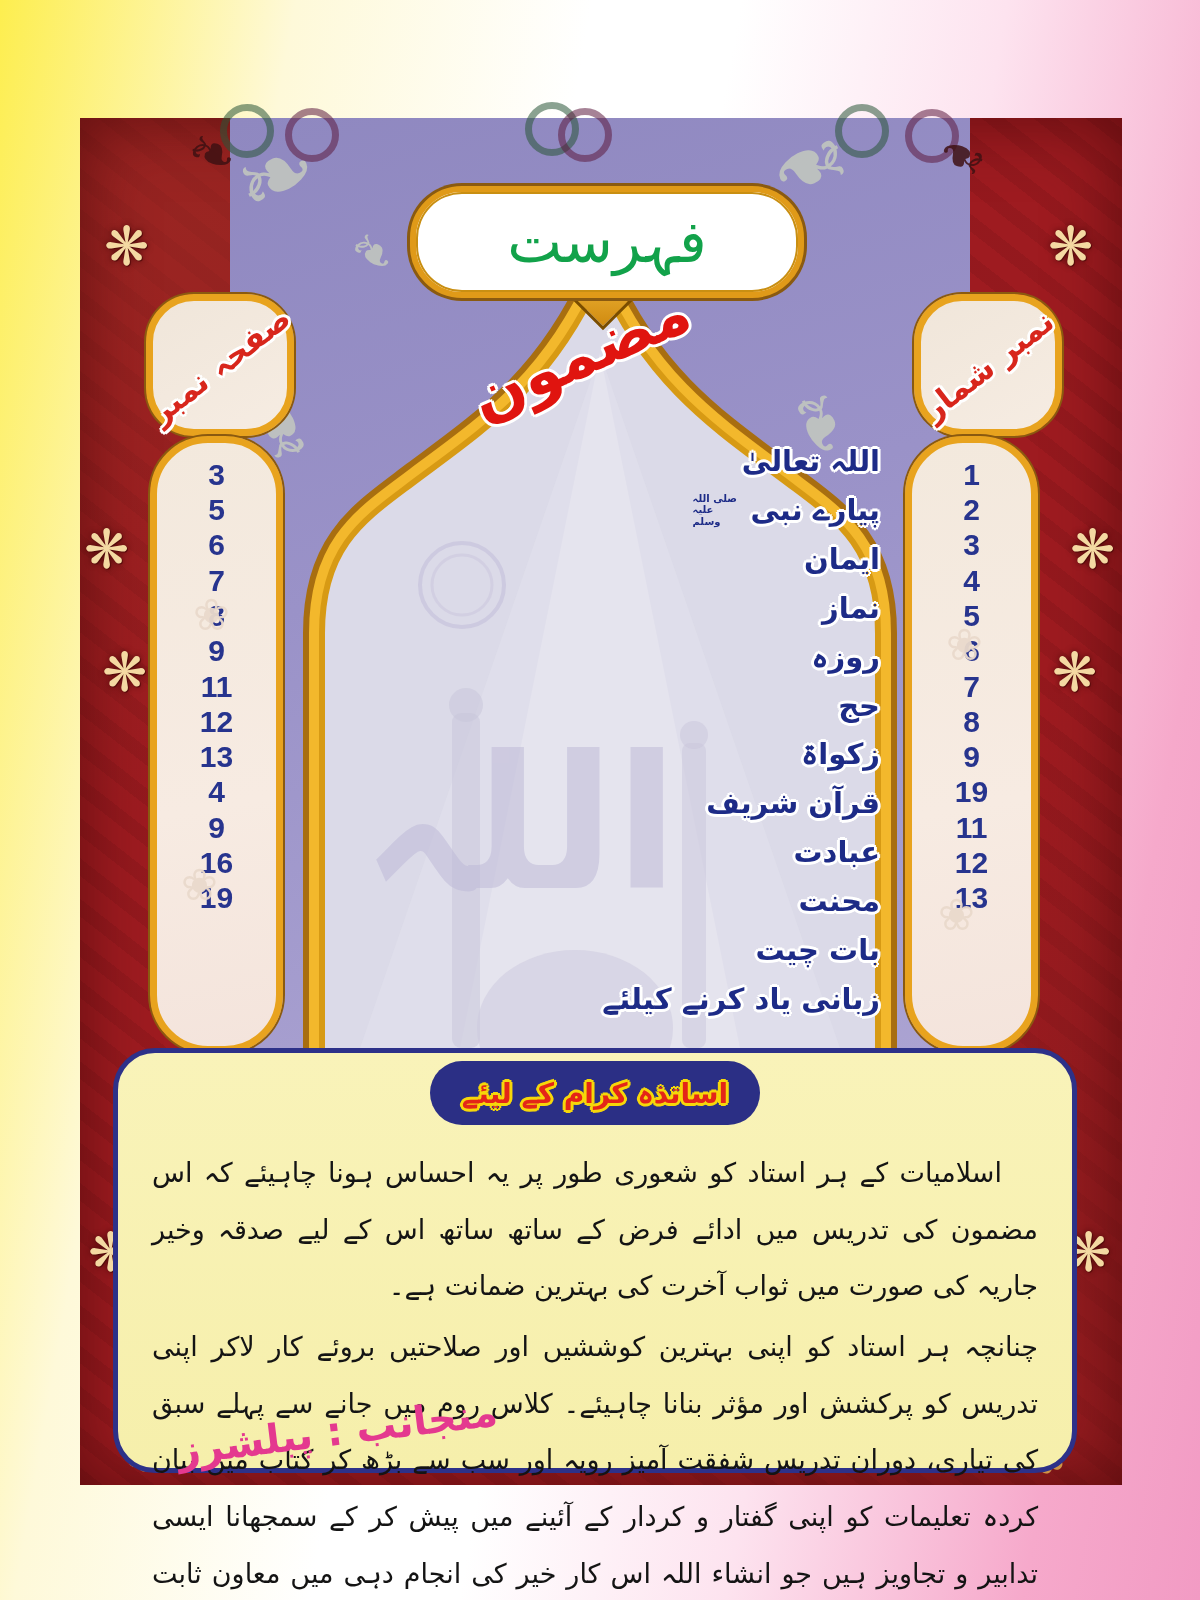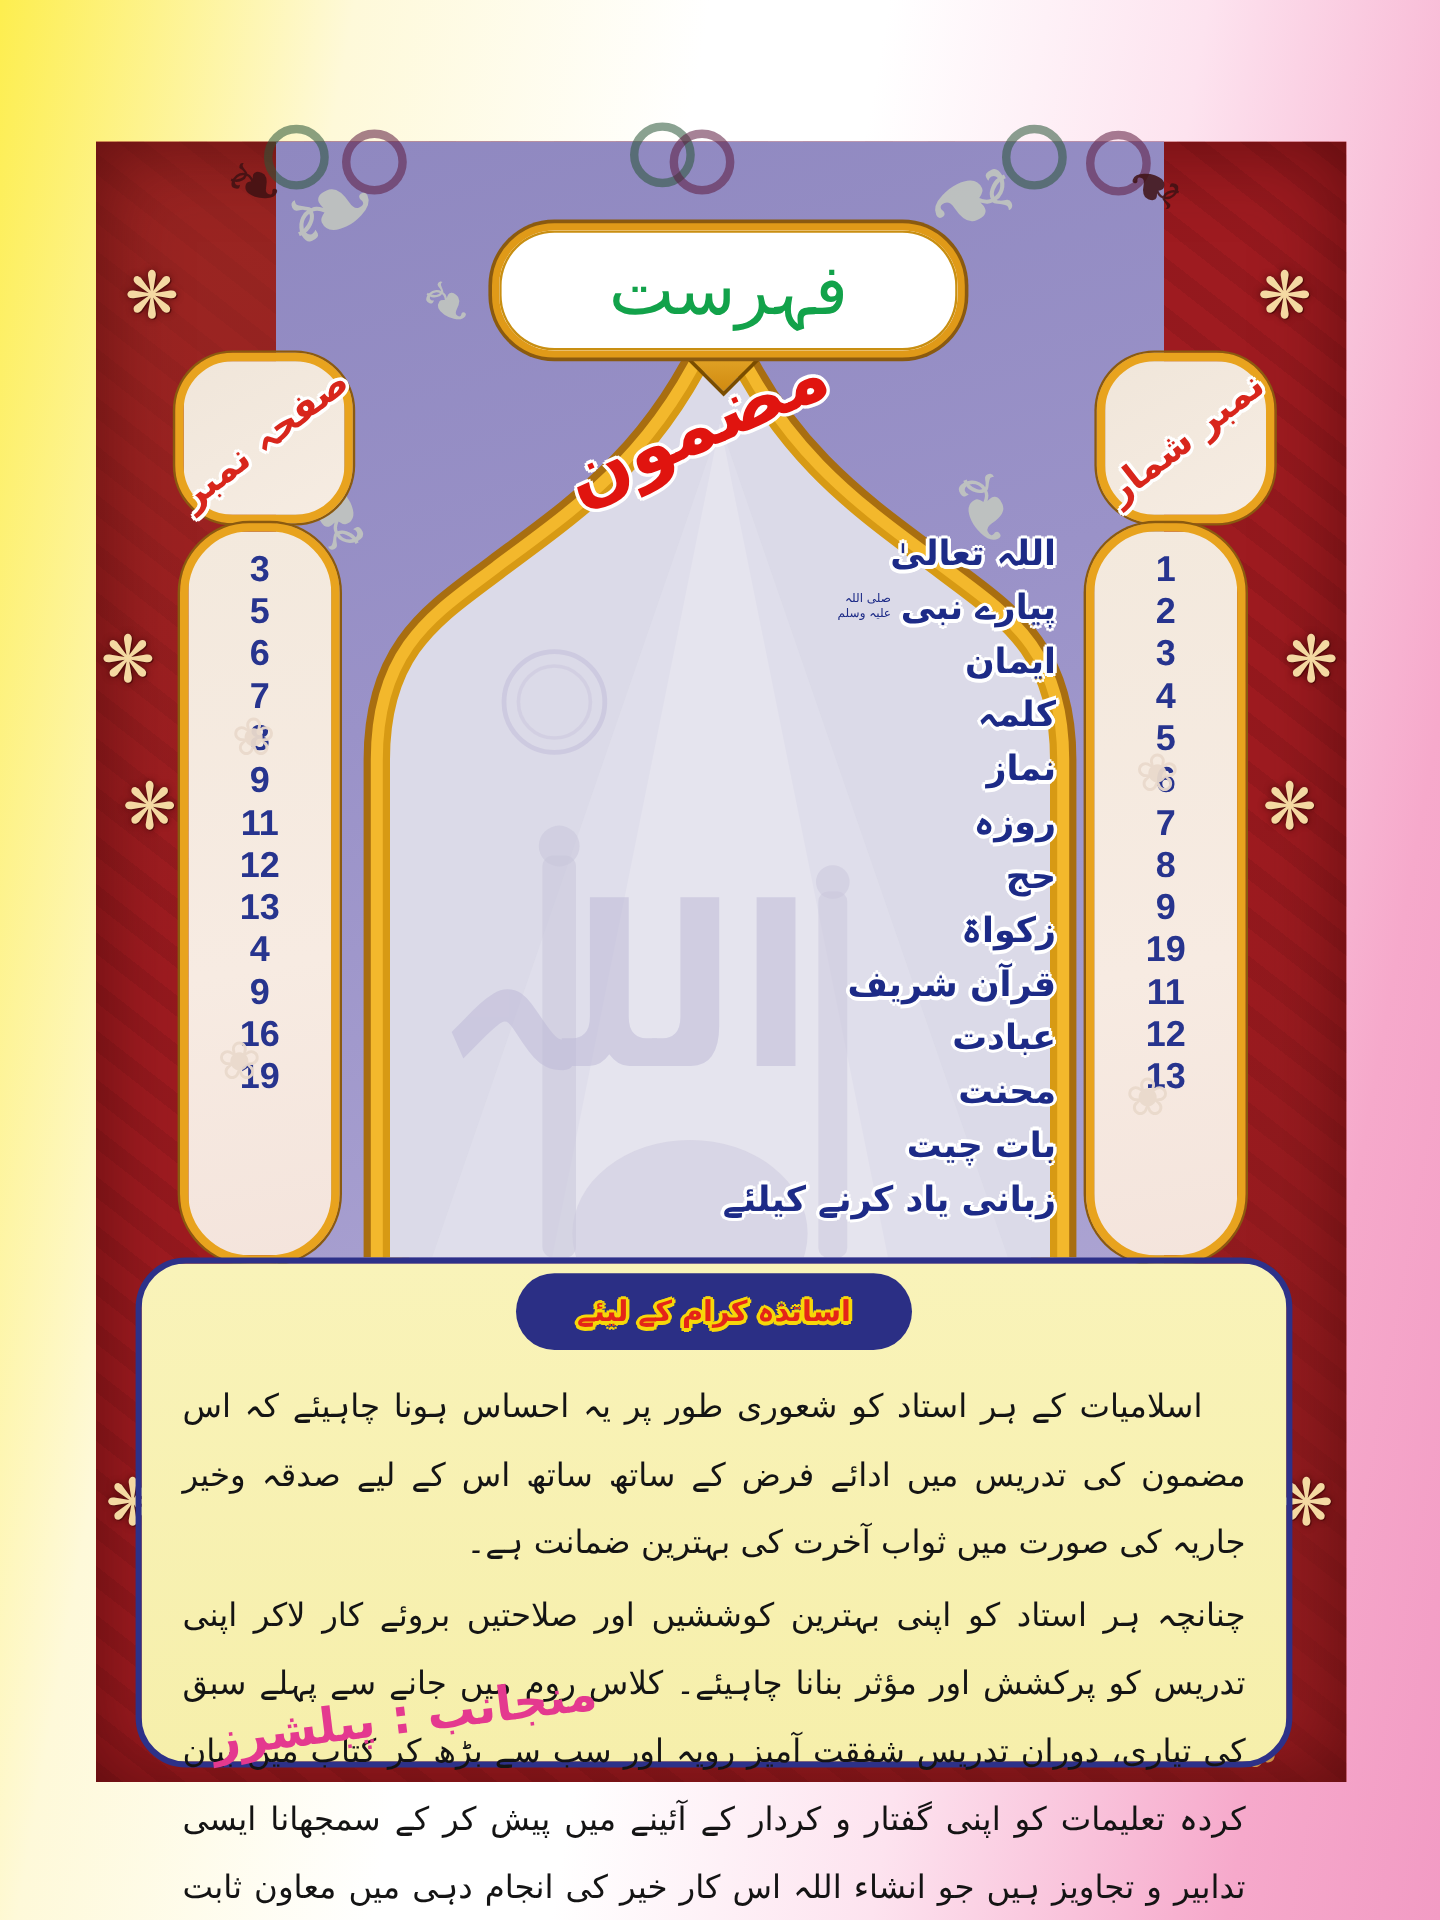--- a/index.html
+++ b/index.html
@@ -59,30 +59,30 @@
   .numpill.right{left:825px;}
   .num{height:40px;display:flex;align-items:center;justify-content:center;
     font-family:"Liberation Sans","DejaVu Sans",sans-serif;font-weight:bold;
     font-size:30px;color:#27348e;}
   .pillflower{position:absolute;color:#eadacc;opacity:.95;font-size:44px;line-height:1;z-index:0;}
   
   .topics{position:absolute;left:300px;top:322px;width:500px;height:580px;z-index:4;
     display:flex;flex-direction:column;justify-content:space-between;}
   .topic-row{height:42px;display:flex;align-items:center;justify-content:flex-start;
     direction:rtl;font-size:29px;font-weight:bold;color:#1d2b87;white-space:nowrap;}
-  .honorific{font-size:10px;font-weight:normal;width:50px;line-height:1.15;
-    margin-right:8px;white-space:normal;text-align:right;color:#1d2b87;}
+  .honorific{font-size:10px;font-weight:bold;width:50px;line-height:1.15;
+    margin-right:8px;white-space:normal;text-align:left;color:#1d2b87;}
   
   .notebox{position:absolute;left:33px;top:930px;width:964px;height:425px;z-index:6;
     background:linear-gradient(180deg,#f9f3b9,#f6efab);
     border:5px solid #2d3189;border-radius:42px;box-sizing:border-box;}
   .note-header{position:absolute;left:50%;top:8px;transform:translateX(-50%);
     width:330px;height:64px;background:#2b2f85;border-radius:34px;
     display:flex;align-items:center;justify-content:center;}
-  .note-header span{font-size:24px;font-weight:bold;color:#e42518;white-space:nowrap;}
+  .note-header span{font-size:28px;font-weight:bold;color:#e42518;white-space:nowrap;}
   .oy{text-shadow:-2px -2px 0 #f6d70a,2px -2px 0 #f6d70a,-2px 2px 0 #f6d70a,2px 2px 0 #f6d70a,
       -3px 0 0 #f6d70a,3px 0 0 #f6d70a,0 -3px 0 #f6d70a,0 3px 0 #f6d70a;}
   .note-body{position:absolute;left:34px;right:34px;top:92px;direction:rtl;
     text-align:justify;color:#141414;font-size:27px;line-height:2.1;}
   .note-body p{margin:0 0 4px 0;}
   .note-body p.first{text-indent:36px;}
   .signature{position:absolute;left:58px;bottom:14px;transform:rotate(-7deg);
     font-size:40px;font-weight:bold;color:#e4398f;direction:rtl;white-space:nowrap;}
 </style>
 </head>
@@ -201,23 +201,20 @@
           <span class="ow">اللہ تعالیٰ</span>
         </div>
       <div class="topic-row">
           <span class="ow">پیارے نبی</span>
           <span class="honorific">صلی اللہ علیہ وسلم</span>
         </div>
       <div class="topic-row">
           <span class="ow">ایمان</span>
         </div>
       <div class="topic-row">
-          <span class="ow">کلمہ</span>
-        </div>
-      <div class="topic-row">
           <span class="ow">نماز</span>
         </div>
       <div class="topic-row">
           <span class="ow">روزہ</span>
         </div>
       <div class="topic-row">
           <span class="ow">حج</span>
         </div>
       <div class="topic-row">
           <span class="ow">زکواۃ</span>

